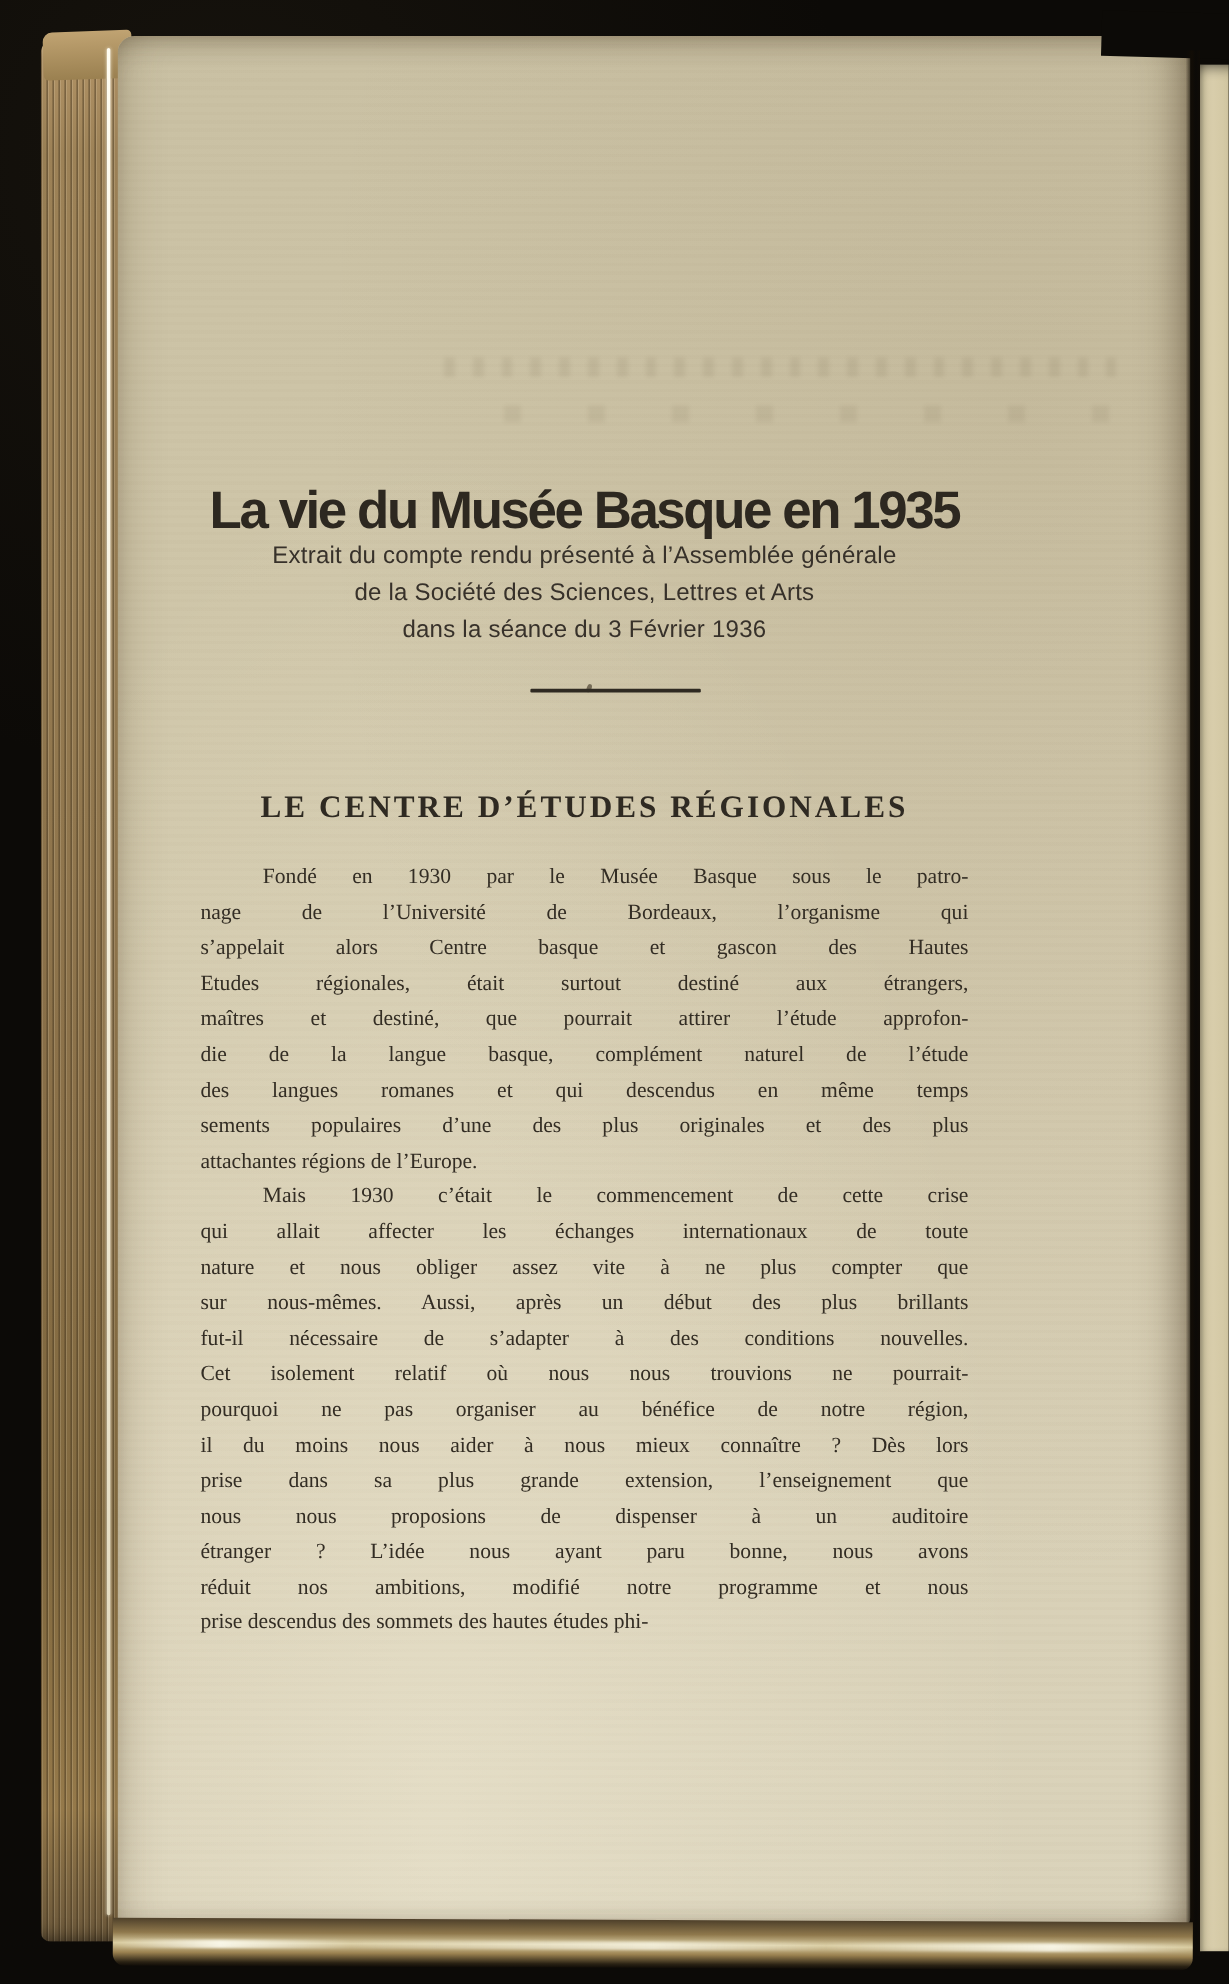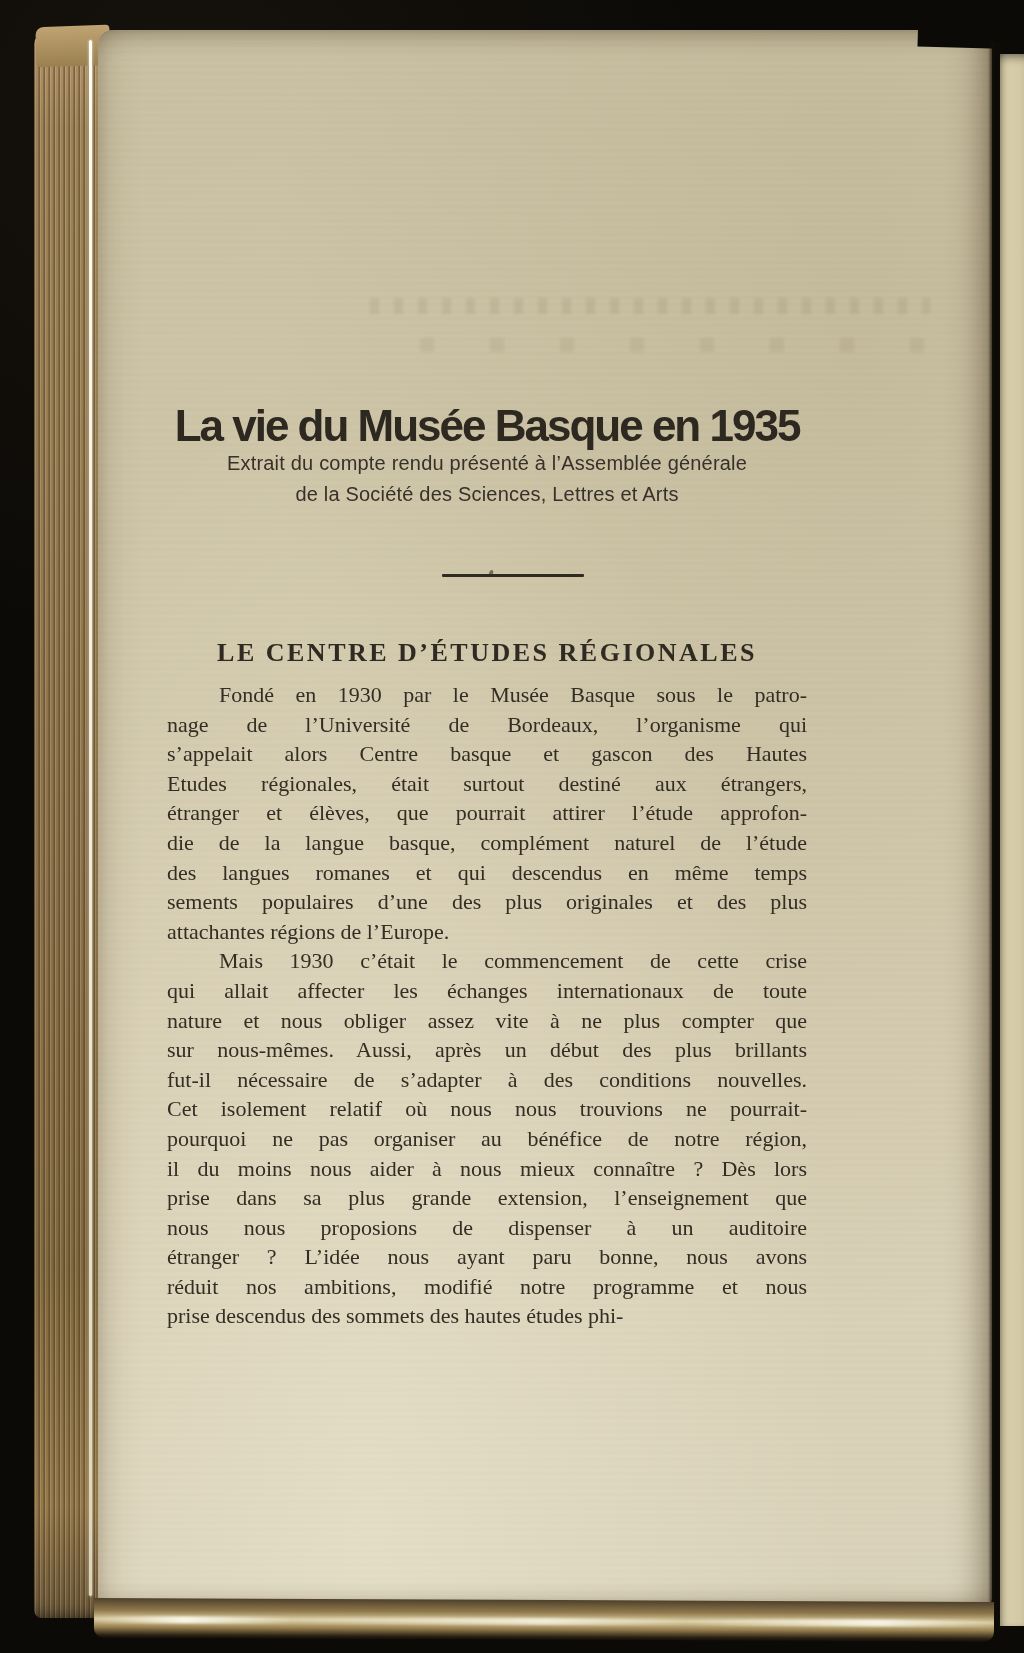--- a/index.html
+++ b/index.html
@@ -113,30 +113,30 @@
     position: absolute; top: 448px; width: 100%;
     font-family: Liberation Sans, sans-serif;
     font-size: 20px; line-height: 31px; letter-spacing: .2px;
     text-align: center; color: #37312a;
   }
   .rule {
     position: absolute; top: 574px; left: calc(50% - 45px);
     width: 142px; height: 3px; background: #2f2a22; border-radius: 1px;
   }
   .heading {
-    position: absolute; top: 614px; width: 100%;
+    position: absolute; top: 634px; width: 100%;
     font-family: "Liberation Serif", serif;
     font-weight: 600; font-size: 26px; line-height: 34px;
     letter-spacing: 2.5px; text-align: center; white-space: nowrap;
     color: #2f2a22;
   }
   .body-text {
-    position: absolute; top: 680px; width: 640px;
+    position: absolute; top: 716px; width: 640px;
     font-family: "Liberation Serif", serif;
-    font-size: 22px; line-height: 29.6px;
+    font-size: 18px; line-height: 29.6px;
     color: #332d24;
   }
   .para { margin: 0; }
   .line { text-align: justify; text-align-last: justify; }
   .line.first { text-indent: 52px; }
   .line.last { text-align-last: left; }
 </style>
 </head>
 <body>
 
@@ -149,30 +149,31 @@
   <div class="page">
     <div class="ghost"></div>
     <div class="ink-speck"></div>
   </div>
 
   <div class="content">
     <h1 class="title">La vie du Musée Basque en 1935</h1>
     <div class="subtitle" id="subtitle">
         <div class="sub-line">Extrait du compte rendu présenté à l’Assemblée générale</div>
         <div class="sub-line">de la Société des Sciences, Lettres et Arts</div>
+        <div class="sub-line">dans la séance du 3 Février 1936</div>
       </div>
     <div class="rule"></div>
     <h2 class="heading">LE CENTRE D’ÉTUDES RÉGIONALES</h2>
     <section class="body-text" id="bodytext">
         <div class="para">
           <div class="line first">Fondé en 1930 par le Musée Basque sous le patro-</div>
           <div class="line">nage de l’Université de Bordeaux, l’organisme qui</div>
           <div class="line">s’appelait alors Centre basque et gascon des Hautes</div>
           <div class="line">Etudes régionales, était surtout destiné aux étrangers,</div>
-          <div class="line">étranger et élèves, que pourrait attirer l’étude approfon-</div>
+          <div class="line">maîtres et destiné, que pourrait attirer l’étude approfon-</div>
           <div class="line">die de la langue basque, complément naturel de l’étude</div>
           <div class="line">des langues romanes et qui descendus en même temps</div>
           <div class="line">sements populaires d’une des plus originales et des plus</div>
           <div class="line last">attachantes régions de l’Europe.</div>
         </div>
         <div class="para">
           <div class="line first">Mais 1930 c’était le commencement de cette crise</div>
           <div class="line">qui allait affecter les échanges internationaux de toute</div>
           <div class="line">nature et nous obliger assez vite à ne plus compter que</div>
           <div class="line">sur nous-mêmes. Aussi, après un début des plus brillants</div>

